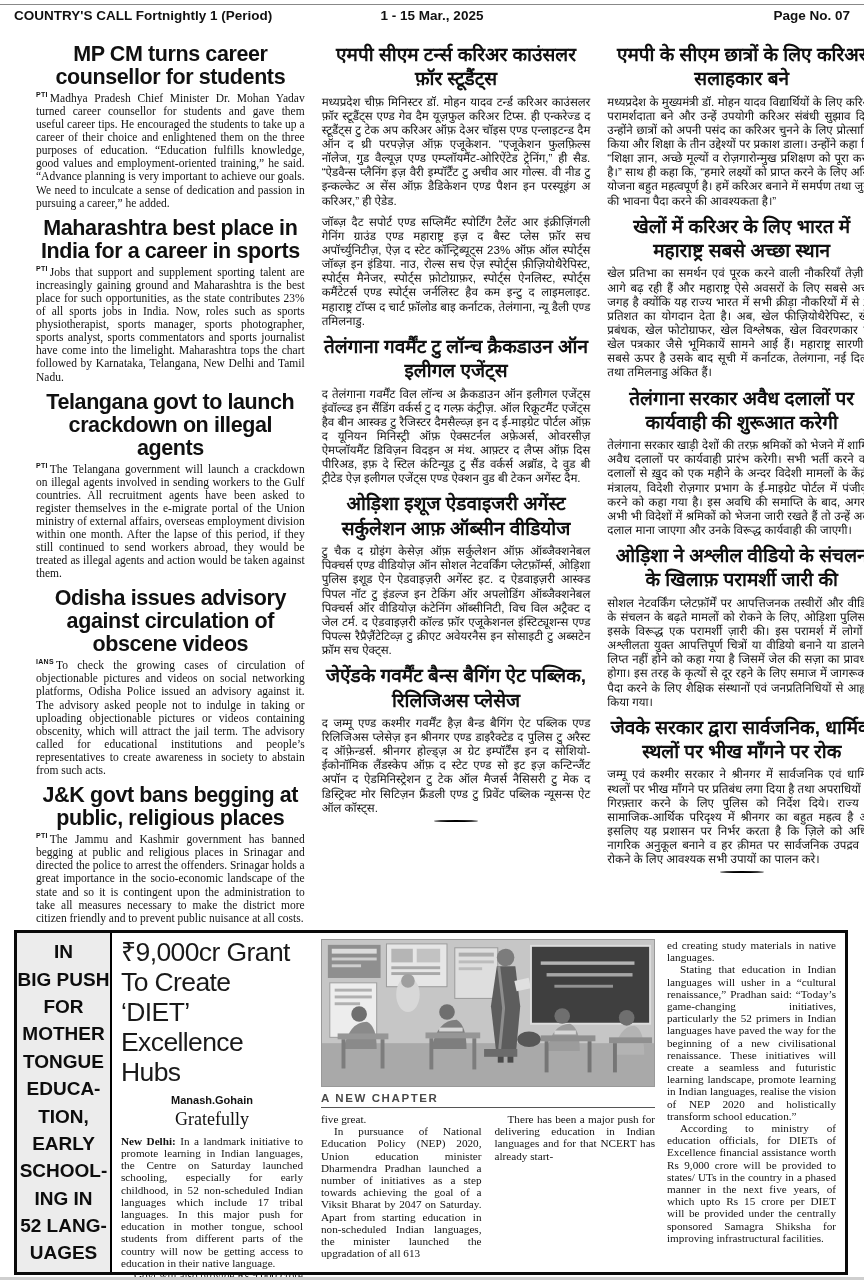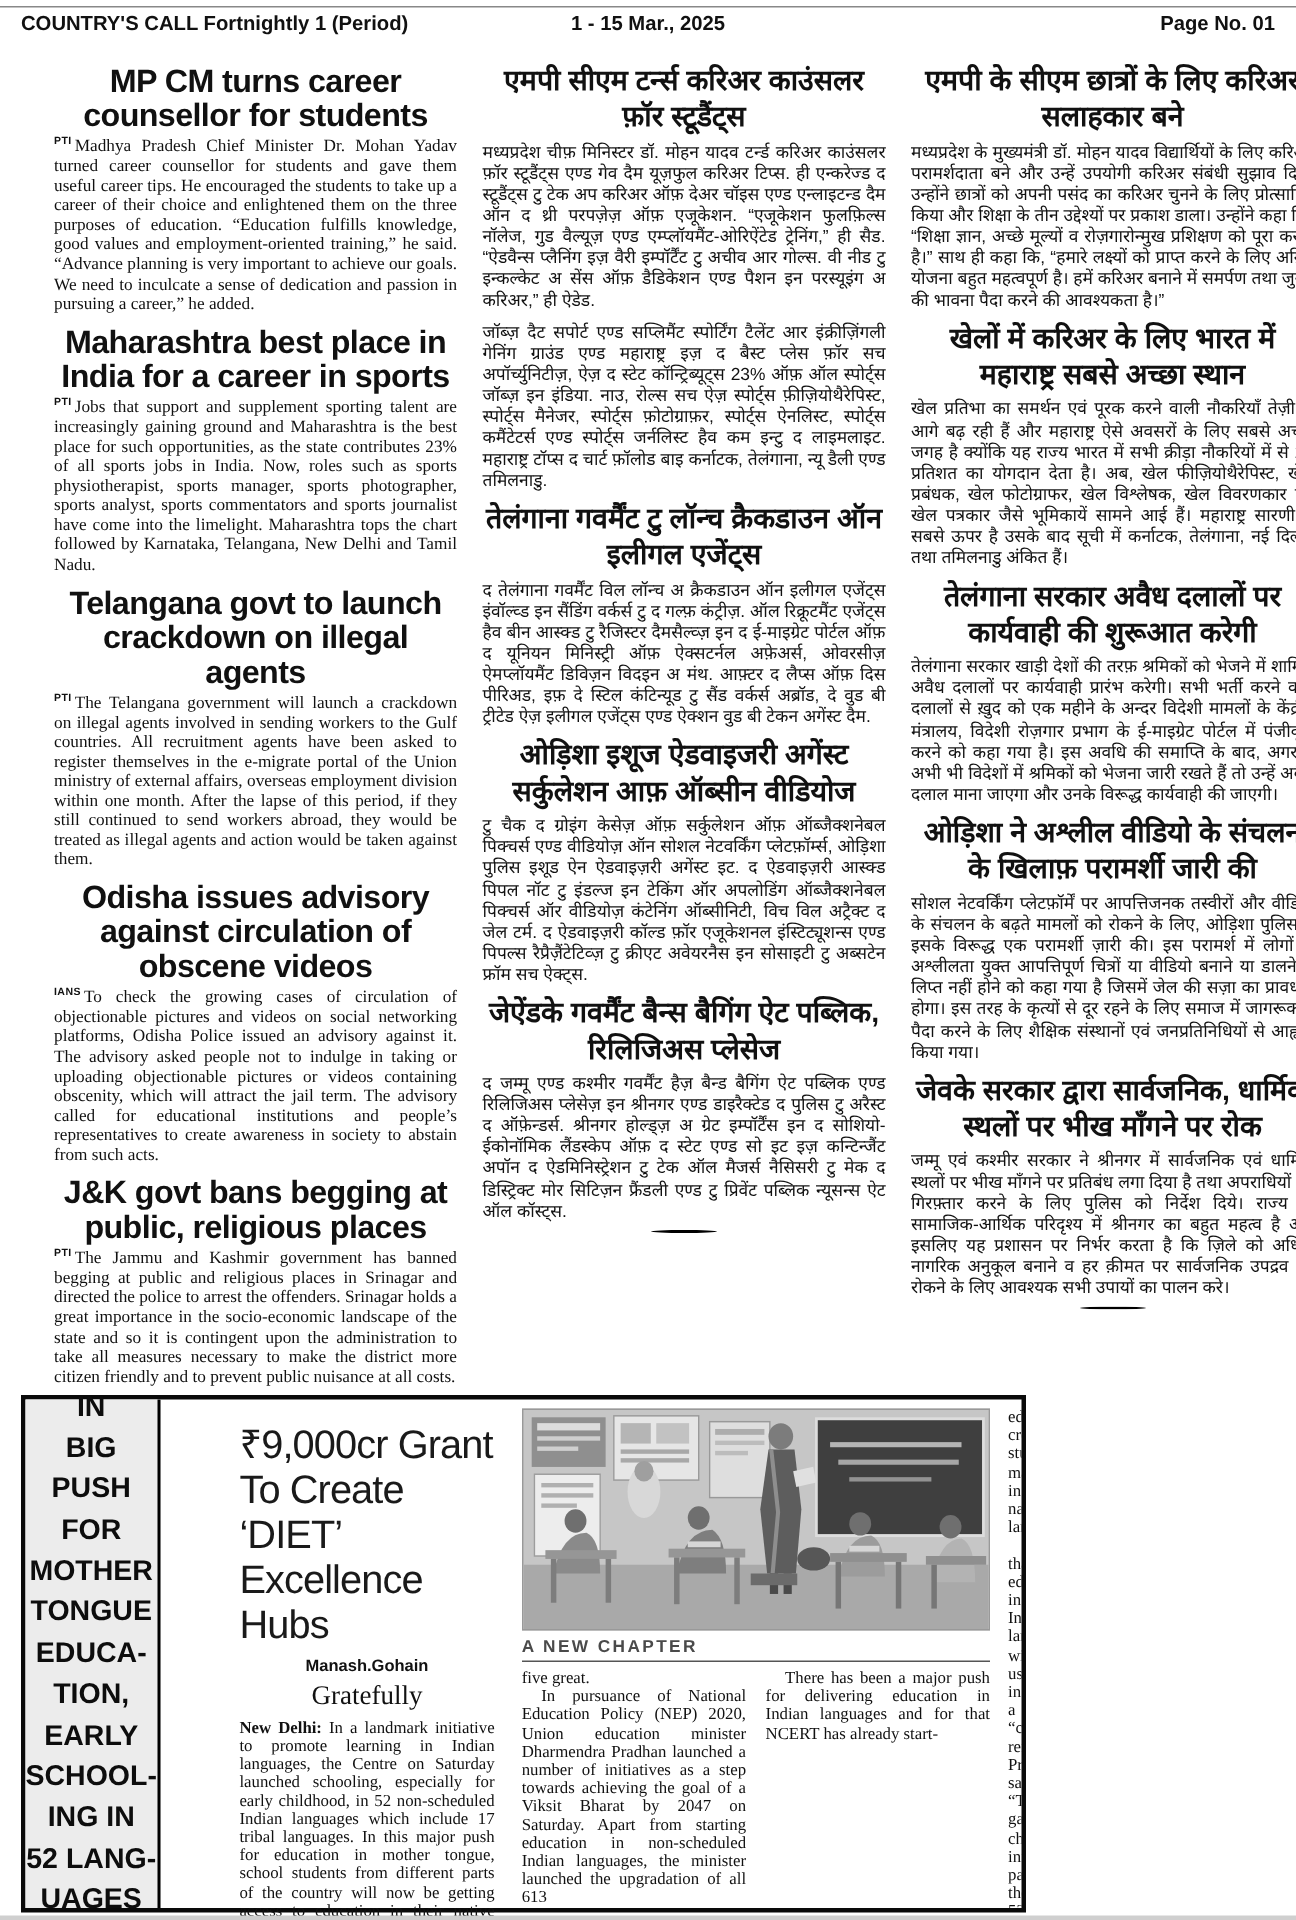--- a/index.html
+++ b/index.html
@@ -43,30 +43,30 @@
     font-size:19px; line-height:1.28; text-align:center; margin:3px 0 3px;
   }
   .bd-hi {
     font-family:"Liberation Sans","DejaVu Sans",sans-serif;
     font-size:11.6px; line-height:1.22; text-align:justify;
   }
   .endmark { width:44px; border-top:2.5px solid #000; border-radius:50%; margin:5px auto 2px; }
 
   
   .feature {
-    position:absolute; top:930px; left:14px; width:670px; height:345px;
+    position:absolute; top:930px; left:14px; width:834px; height:345px;
     border:3.5px solid #0a0a0a; background:#fff; display:flex;
   }
   .fside {
     width:95px; background:#ececec; border-right:2px solid #000;
     display:flex; flex-direction:column; justify-content:center; align-items:center;
     font-family:"Liberation Sans", sans-serif; font-weight:800;
     font-size:19px; line-height:1.44; text-align:center; color:#0d0d0d;
   }
-  .fcol1 { width:200px; padding:16px 9px 4px;margin-left:44px; }
+  .fcol1 { width:200px; padding:5px 9px 4px; }
   .fhead {
     font-family:"Liberation Sans", sans-serif; font-weight:500;
     font-size:26.5px; line-height:1.13; letter-spacing:-0.6px; color:#1a1a1a;
   }
   .fbyline { font-family:"Liberation Sans", sans-serif; font-weight:bold; font-size:11px; text-align:center; margin:6px 0 3px; }
   .fkicker { font-family:"Liberation Serif", serif; font-size:18px; text-align:center; margin-bottom:5px; }
   .fp { font-family:"Liberation Serif", serif; font-size:11.2px; line-height:1.09; text-align:justify; }
   .fp.ind { text-indent:13px; }
   .flead { font-weight:bold; }
   .fmid { width:352px; padding:6px 9px 4px; display:flex; flex-direction:column; }
@@ -84,21 +84,21 @@
 </style>
 </head>
 <body>
 
 <div id="page">
 
   <div class="head-rule"></div>
   <div class="masthead">
     <span>COUNTRY'S CALL Fortnightly 1 (Period)</span>
     <span class="mid">1 - 15 Mar., 2025</span>
-    <span>Page No. 01</span>
+    <span>Page No. 07</span>
   </div>
 
   <div class="cols">
 
     <div class="col">
       <article class="art">
         <h2 class="hd-en">MP CM turns career counsellor for students</h2>
         <p class="bd-en"><span class="agency">PTI</span><span>Madhya Pradesh Chief Minister Dr. Mohan Yadav turned career counsellor for students and gave them useful career tips. He encouraged the students to take up a career of their choice and enlightened them on the three purposes of education. “Education fulfills knowledge, good values and employment-oriented training,” he said. “Advance planning is very important to achieve our goals. We need to inculcate a sense of dedication and passion in pursuing a career,” he added.</span></p>
       </article>
       <article class="art">

